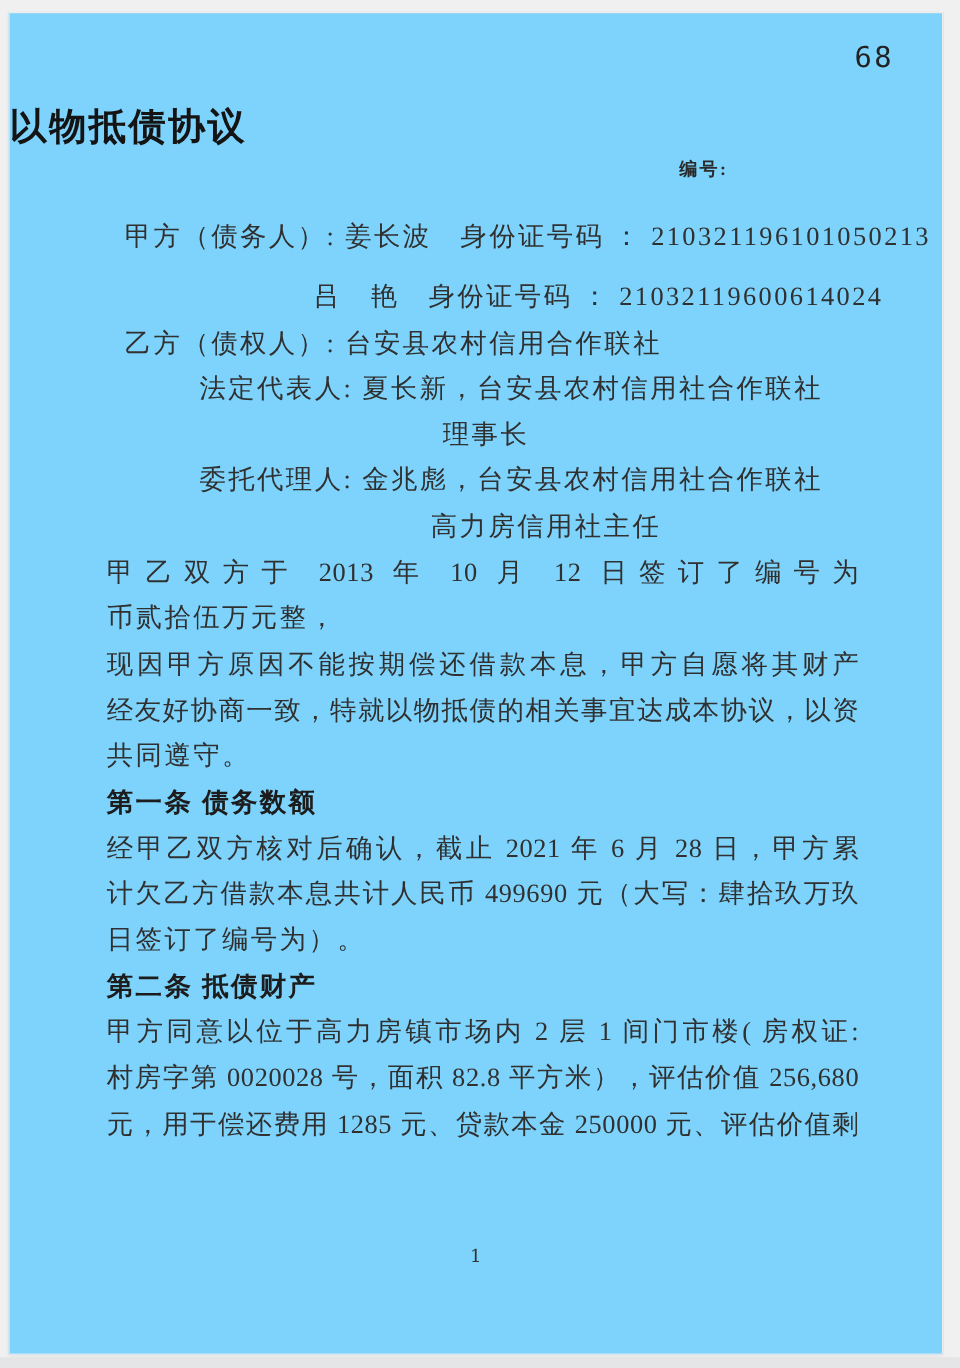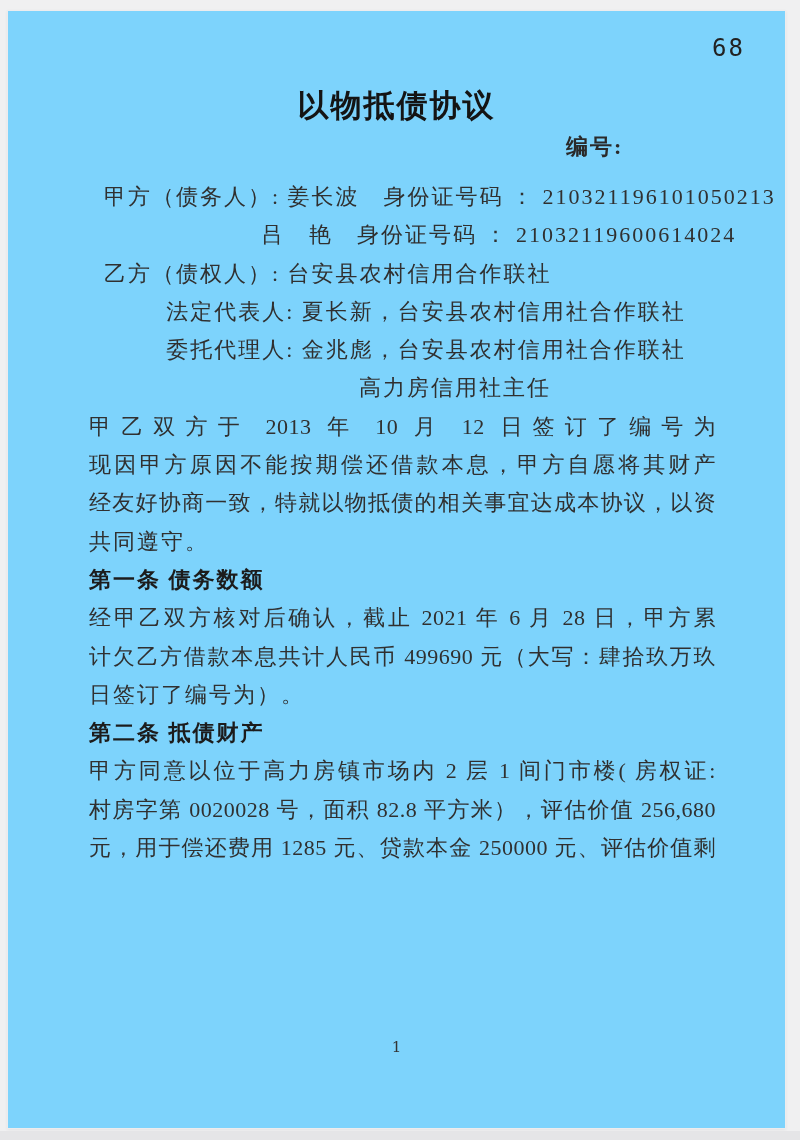--- a/index.html
+++ b/index.html
@@ -37,32 +37,32 @@
     font-family: "DejaVu Sans Mono", monospace;
     font-size: 24px;
     letter-spacing: 2px;
     color: #222;
   }
   .doc-title {
     position: absolute;
     left: 0;
     top: 74px;
     width: 100%;
-    text-align: center;
+    text-align: left;
     font-family: "Liberation Sans", "DejaVu Sans", sans-serif;
     font-weight: 700;
     font-size: 31px;
     letter-spacing: 2px;
     color: #141414;
   }
   .doc-number-label {
     position: absolute;
     left: 558px;
     top: 121px;
-    font-size: 22px;
+    font-size: 15px;
     letter-spacing: 2px;
     font-weight: 600;
     color: #2a2a2a;
   }
   .doc-body {
     position: absolute;
     left: 81px;
     top: 167px;
     width: 627px;
     color: #303030;
@@ -74,21 +74,21 @@
     letter-spacing: 2px;
     white-space: pre;
   }
   .line.stretch {
     white-space: normal;
     letter-spacing: 0.5px;
     text-align: justify;
     text-align-last: justify;
   }
   .line.party      { margin-left: 15px; }
-  .line.party-sub  { margin-left: 172px; }
+  .line.party-sub  { margin-left: 172px; margin-top: 12px; }
   .line.role       { margin-left: 47px; text-align: center; }
   .line.center-a   { margin-left: 280px; }
   .line.center-b   { margin-left: 270px; }
   .line.indent     { }
   .line.cont       { margin-left: 0; }
   .line.heading    { font-weight: 700; color: #1c1c1c; }
   .footer-number {
     position: absolute;
     left: 0;
     bottom: 72px;
@@ -107,23 +107,25 @@
 
   <div class="doc-title">以物抵债协议</div>
 
   <div class="doc-number-label">编号:</div>
 
   <div class="doc-body" id="doc-lines">
       <div class="line party">甲方（债务人）: 姜长波　身份证号码 ： 210321196101050213</div>
       <div class="line party-sub">吕　艳　身份证号码 ： 21032119600614024</div>
       <div class="line party">乙方（债权人）: 台安县农村信用合作联社</div>
       <div class="line role">法定代表人: 夏长新，台安县农村信用社合作联社</div>
+      <div class="line center-a">理事长</div>
       <div class="line role">委托代理人: 金兆彪，台安县农村信用社合作联社</div>
       <div class="line center-b">高力房信用社主任</div>
       <div class="line indent stretch">甲乙双方于 2013 年 10 月 12 日签订了编号为</div>
+      <div class="line cont">币贰拾伍万元整，</div>
       <div class="line indent stretch">现因甲方原因不能按期偿还借款本息，甲方自愿将其财产</div>
       <div class="line cont stretch">经友好协商一致，特就以物抵债的相关事宜达成本协议，以资</div>
       <div class="line cont">共同遵守。</div>
       <div class="line heading indent">第一条 债务数额</div>
       <div class="line indent stretch">经甲乙双方核对后确认，截止 2021 年 6 月 28 日，甲方累</div>
       <div class="line cont stretch">计欠乙方借款本息共计人民币 499690 元（大写：肆拾玖万玖</div>
       <div class="line cont">日签订了编号为）。</div>
       <div class="line heading indent">第二条 抵债财产</div>
       <div class="line indent stretch">甲方同意以位于高力房镇市场内 2 层 1 间门市楼( 房权证:</div>
       <div class="line cont stretch">村房字第 0020028 号，面积 82.8 平方米），评估价值 256,680</div>

